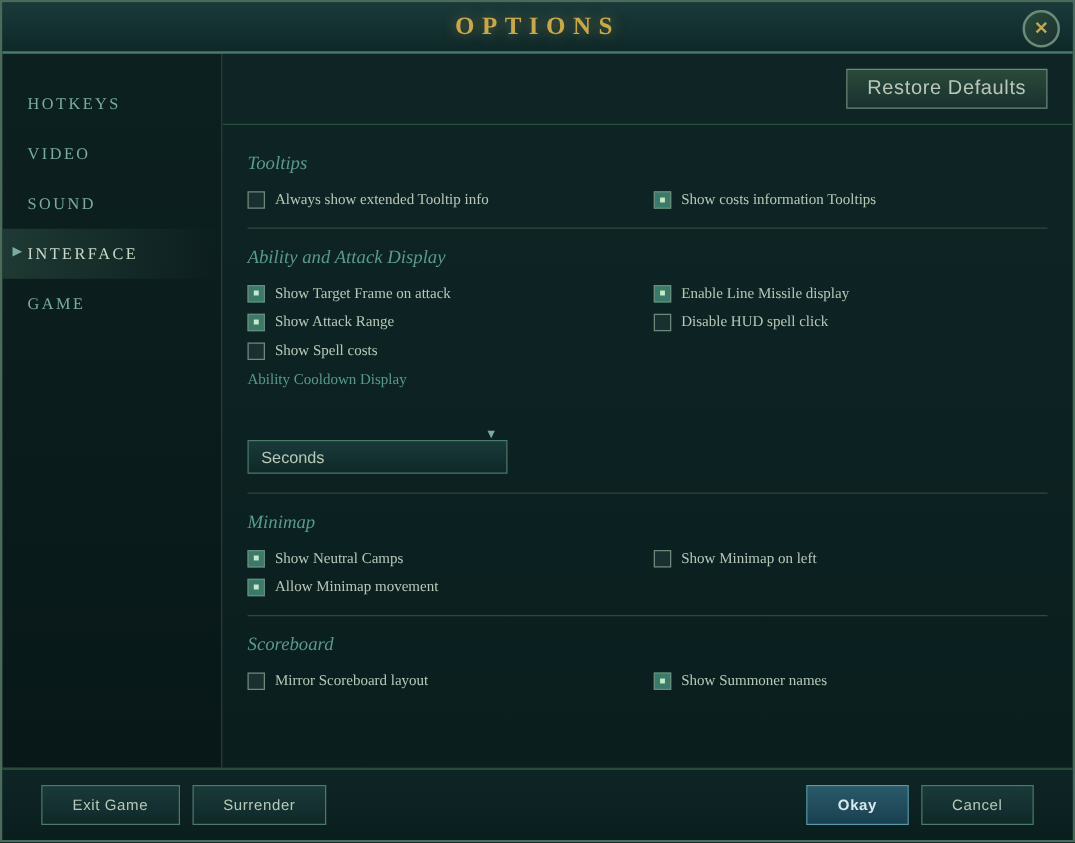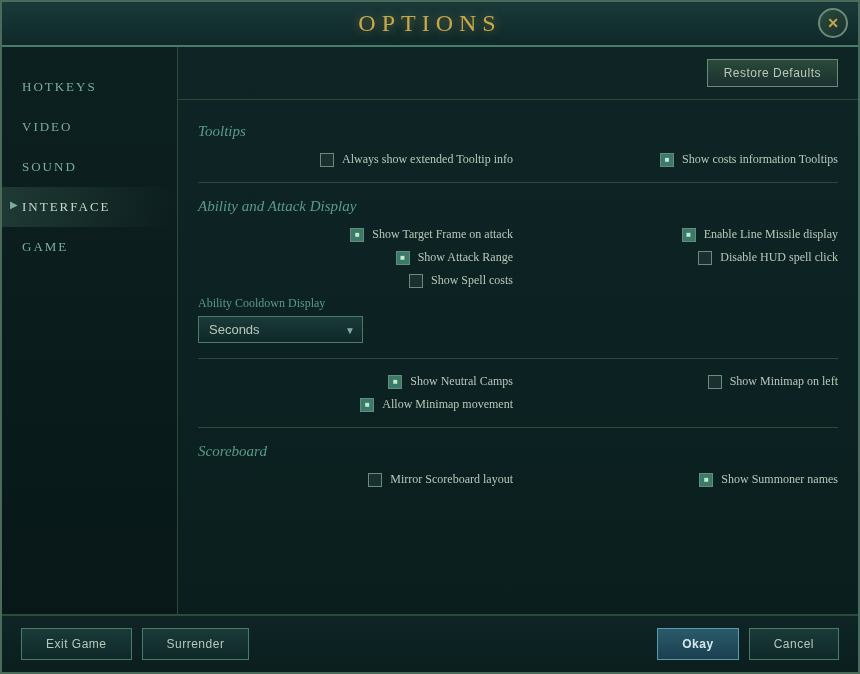--- a/index.html
+++ b/index.html
@@ -29,22 +29,22 @@
     .title-bar {
       background: linear-gradient(180deg, #1a3a3a 0%, #0f2828 100%);
       border-bottom: 2px solid #4a7a6a;
       padding: 8px 0;
       text-align: center;
       position: relative;
     }
 
     .title-bar h1 {
       color: #c8a84a;
-      font-size: 24px;
-      font-weight: normal;
+      font-size: 20px;
+      font-weight: bold;
       letter-spacing: 6px;
       text-shadow: 0 0 10px rgba(200, 168, 74, 0.5);
     }
 
     .close-btn {
       position: absolute;
       top: 6px;
       right: 10px;
       width: 30px;
       height: 30px;
@@ -113,21 +113,21 @@
       display: flex;
       justify-content: flex-end;
       border-bottom: 1px solid #2a4a3a;
     }
 
     .restore-btn {
       background: linear-gradient(180deg, #2a4a3a 0%, #1a3030 100%);
       border: 1px solid #6a8a7a;
       color: #b8c8b8;
       padding: 6px 16px;
-      font-size: 12px;
+      font-size: 16px;
       cursor: pointer;
       letter-spacing: 0.5px;
     }
 
     .content-scroll {
       flex: 1;
       overflow-y: auto;
       padding: 15px 20px;
       scrollbar-width: thin;
       scrollbar-color: #4a6a5a #1a2a2a;
@@ -157,21 +157,20 @@
       display: grid;
       grid-template-columns: 1fr 1fr;
       gap: 8px 10px;
       margin-bottom: 5px;
     }
 
     .option-item {
       display: flex;
       align-items: center;
       gap: 8px;
-      justify-content: flex-end;
     }
 
     .option-label {
       color: #b8c8b8;
       font-size: 12px;
     }
 
     
     .checkbox-square {
       width: 14px;
@@ -213,24 +212,25 @@
       font-size: 12px;
       margin-bottom: 5px;
     }
 
     .dropdown-select {
       background: linear-gradient(180deg, #1a3a3a 0%, #0f2828 100%);
       border: 1px solid #4a7a6a;
       color: #b8c8b8;
       padding: 5px 30px 5px 10px;
       font-size: 13px;
-      width: 165px;
+      width: 208px;
       cursor: pointer;
       appearance: none;
       position: relative;
+      margin-top: 36px;
     }
 
     .dropdown-wrapper {
       position: relative;
       display: inline-block;
     }
 
     .dropdown-arrow {
       position: absolute;
       right: 8px;
@@ -238,21 +238,21 @@
       transform: translateY(-50%);
       color: #7aada0;
       font-size: 10px;
       pointer-events: none;
     }
 
     
     .bottom-bar {
       background: linear-gradient(180deg, #0f2525 0%, #0a1e1e 100%);
       border-top: 2px solid #2a4a3a;
-      padding: 12px 19px;
+      padding: 12px 31px;
       display: flex;
       gap: 10px;
       align-items: center;
     }
 
     .bottom-btn {
       padding: 8px 24px;
       border: 1px solid #4a7a6a;
       background: linear-gradient(180deg, #1a3a3a 0%, #0f2828 100%);
       color: #b8c8b8;
@@ -352,20 +352,21 @@
             <select class="dropdown-select">
               <option>Seconds</option>
               <option>Percentage</option>
             </select>
             <span class="dropdown-arrow">▼</span>
           </div>
         </div>
 
         <hr class="section-divider">
 
+        <div class="section-title">Minimap</div>
         <div class="options-grid">
           <div class="option-item">
             <div class="checkbox-filled"></div>
             <span class="option-label">Show Neutral Camps</span>
           </div>
           <div class="option-item">
             <div class="checkbox-square"></div>
             <span class="option-label">Show Minimap on left</span>
           </div>
           <div class="option-item">

